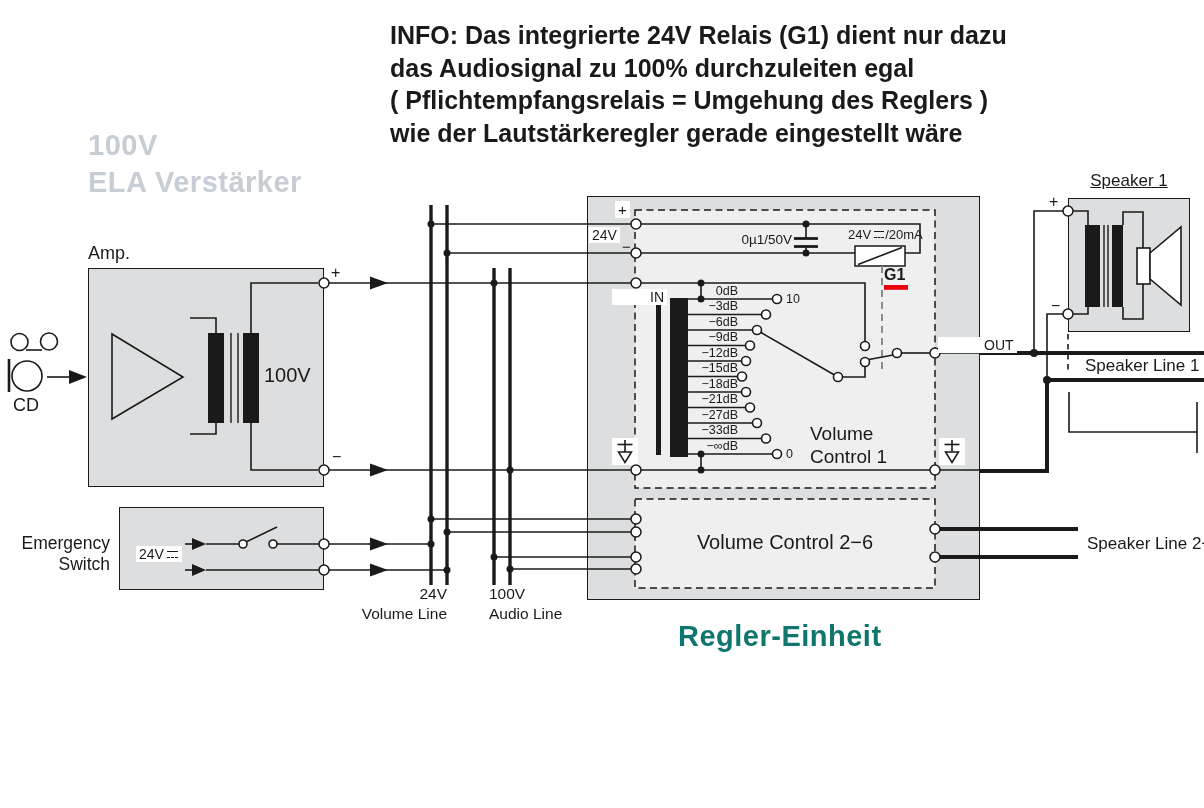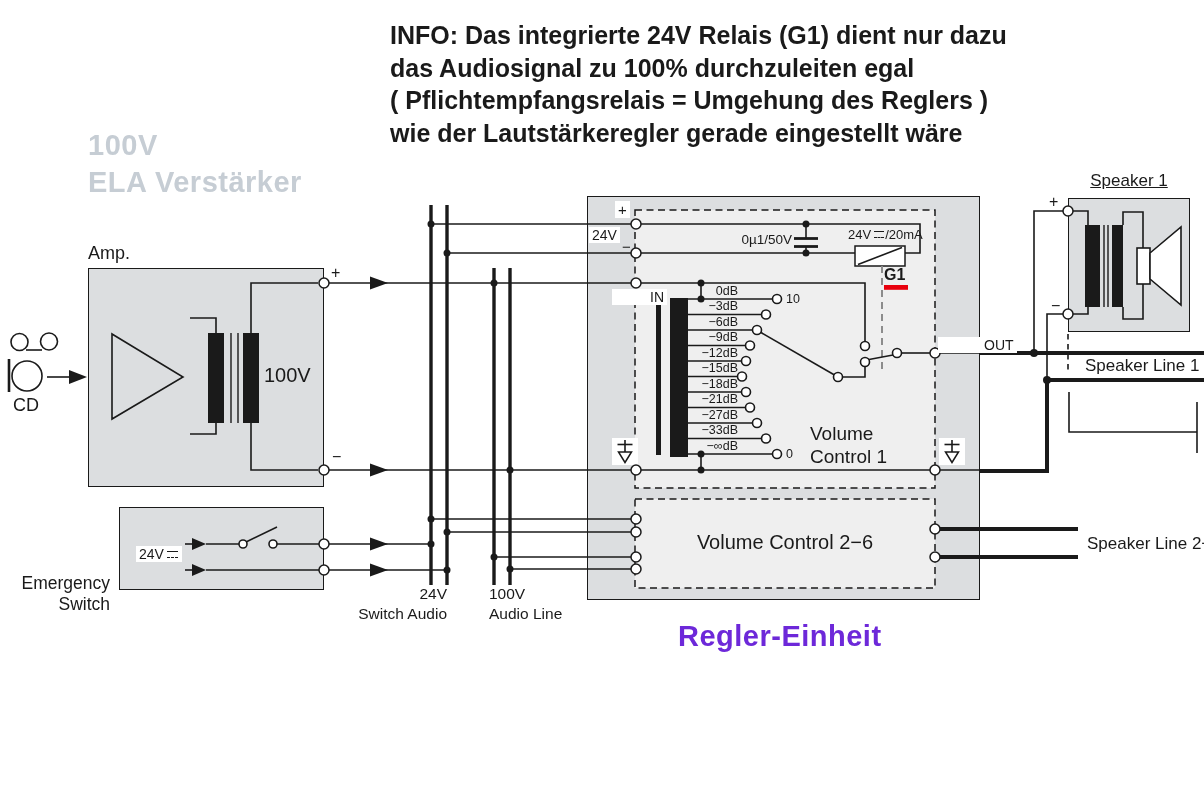--- a/index.html
+++ b/index.html
@@ -260,29 +260,29 @@
 
   <div class="lbl heading" style="left:88px;top:129px;color:#c6cdd4;">100V</div>
   <div class="lbl heading" style="left:88px;top:166px;color:#c6cdd4;">ELA Verstärker</div>
 
   <div class="lbl" style="left:88px;top:243px;font-size:18px;">Amp.</div>
   <div class="lbl" style="left:13px;top:395px;font-size:18px;">CD</div>
   <div class="lbl" style="left:264px;top:364px;font-size:20px;">100V</div>
   <div class="lbl" style="left:331px;top:264px;font-size:16px;">+</div>
   <div class="lbl" style="left:332px;top:448px;font-size:16px;">−</div>
 
-  <div class="lbl" style="left:0;top:533px;width:110px;text-align:right;font-size:17.5px;line-height:21px;margin-top:40px;">
+  <div class="lbl" style="left:0;top:533px;width:110px;text-align:right;font-size:17.5px;line-height:21px;">
     <div>Emergency</div>
     <div>Switch</div>
   </div>
   <div class="lbl wlabel" style="left:136px;top:546px;font-size:14px;"><span>24V</span><span class="dc-icon"></span></div>
 
   <div class="lbl" style="left:340px;top:584px;width:107px;text-align:right;font-size:15.5px;line-height:19.5px;">
     <div>24V</div>
-    <div>Switch Audio</div>
+    <div>Volume Line</div>
   </div>
   <div class="lbl" style="left:489px;top:584px;font-size:15.5px;line-height:19.5px;">
     <div>100V</div>
     <div>Audio Line</div>
   </div>
 
   <div class="lbl wlabel" style="left:615px;top:201px;font-size:15px;">+</div>
   <div class="lbl wlabel" style="left:589px;top:227px;font-size:14px;">24V</div>
   <div class="lbl" style="left:622px;top:238px;font-size:15px;">−</div>
   <div class="lbl wlabel" style="left:612px;top:289px;font-size:14px;padding-left:38px;">IN</div>
@@ -295,21 +295,21 @@
   <div class="lbl small-num" style="left:786px;top:292px;">10</div>
   <div class="lbl small-num" style="left:786px;top:447px;">0</div>
 
   <div class="lbl" style="left:810px;top:423px;font-size:19px;line-height:22.5px;">
     <div>Volume</div>
     <div>Control 1</div>
   </div>
 
   <div class="lbl" style="left:635px;top:531px;width:300px;text-align:center;font-size:20px;">Volume Control 2−6</div>
 
-  <div class="lbl heading" style="left:678px;top:620px;color:#6d28d9;">Regler-Einheit</div>
+  <div class="lbl heading" style="left:678px;top:620px;color:#0f766e;">Regler-Einheit</div>
 
   <div class="lbl" style="left:1068px;top:171px;width:122px;text-align:center;font-size:17px;text-decoration:underline;">Speaker 1</div>
   <div class="lbl" style="left:1049px;top:193px;font-size:16px;">+</div>
   <div class="lbl" style="left:1051px;top:297px;font-size:16px;">−</div>
 
   <div class="lbl" style="left:1085px;top:356px;font-size:17px;">Speaker Line 1</div>
   <div class="lbl" style="left:1087px;top:534px;font-size:17px;">Speaker Line 2−</div>
 
 <div class="tap-label" style="top: 284.5px;">0dB</div>
     <div class="tap-label" style="top: 300px;">−3dB</div>

